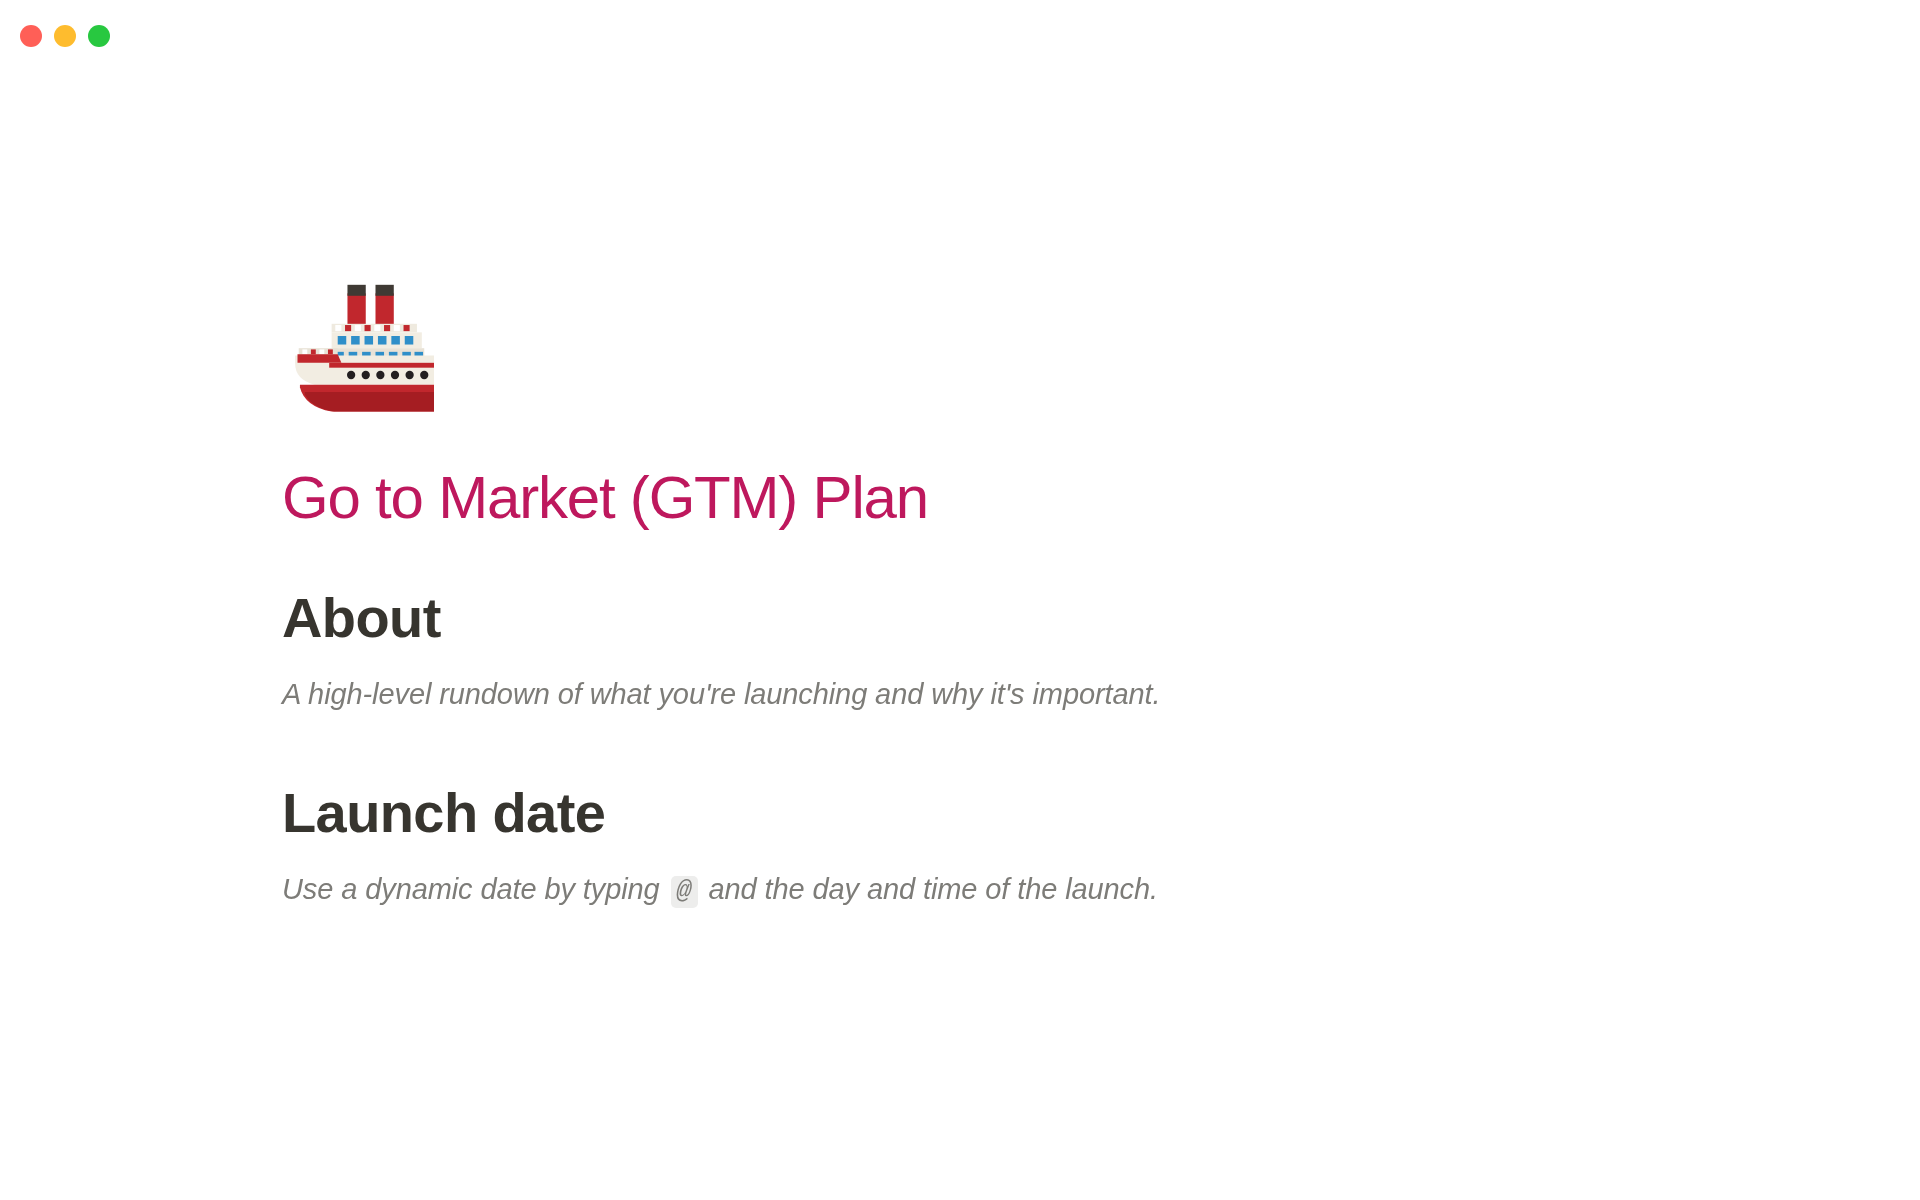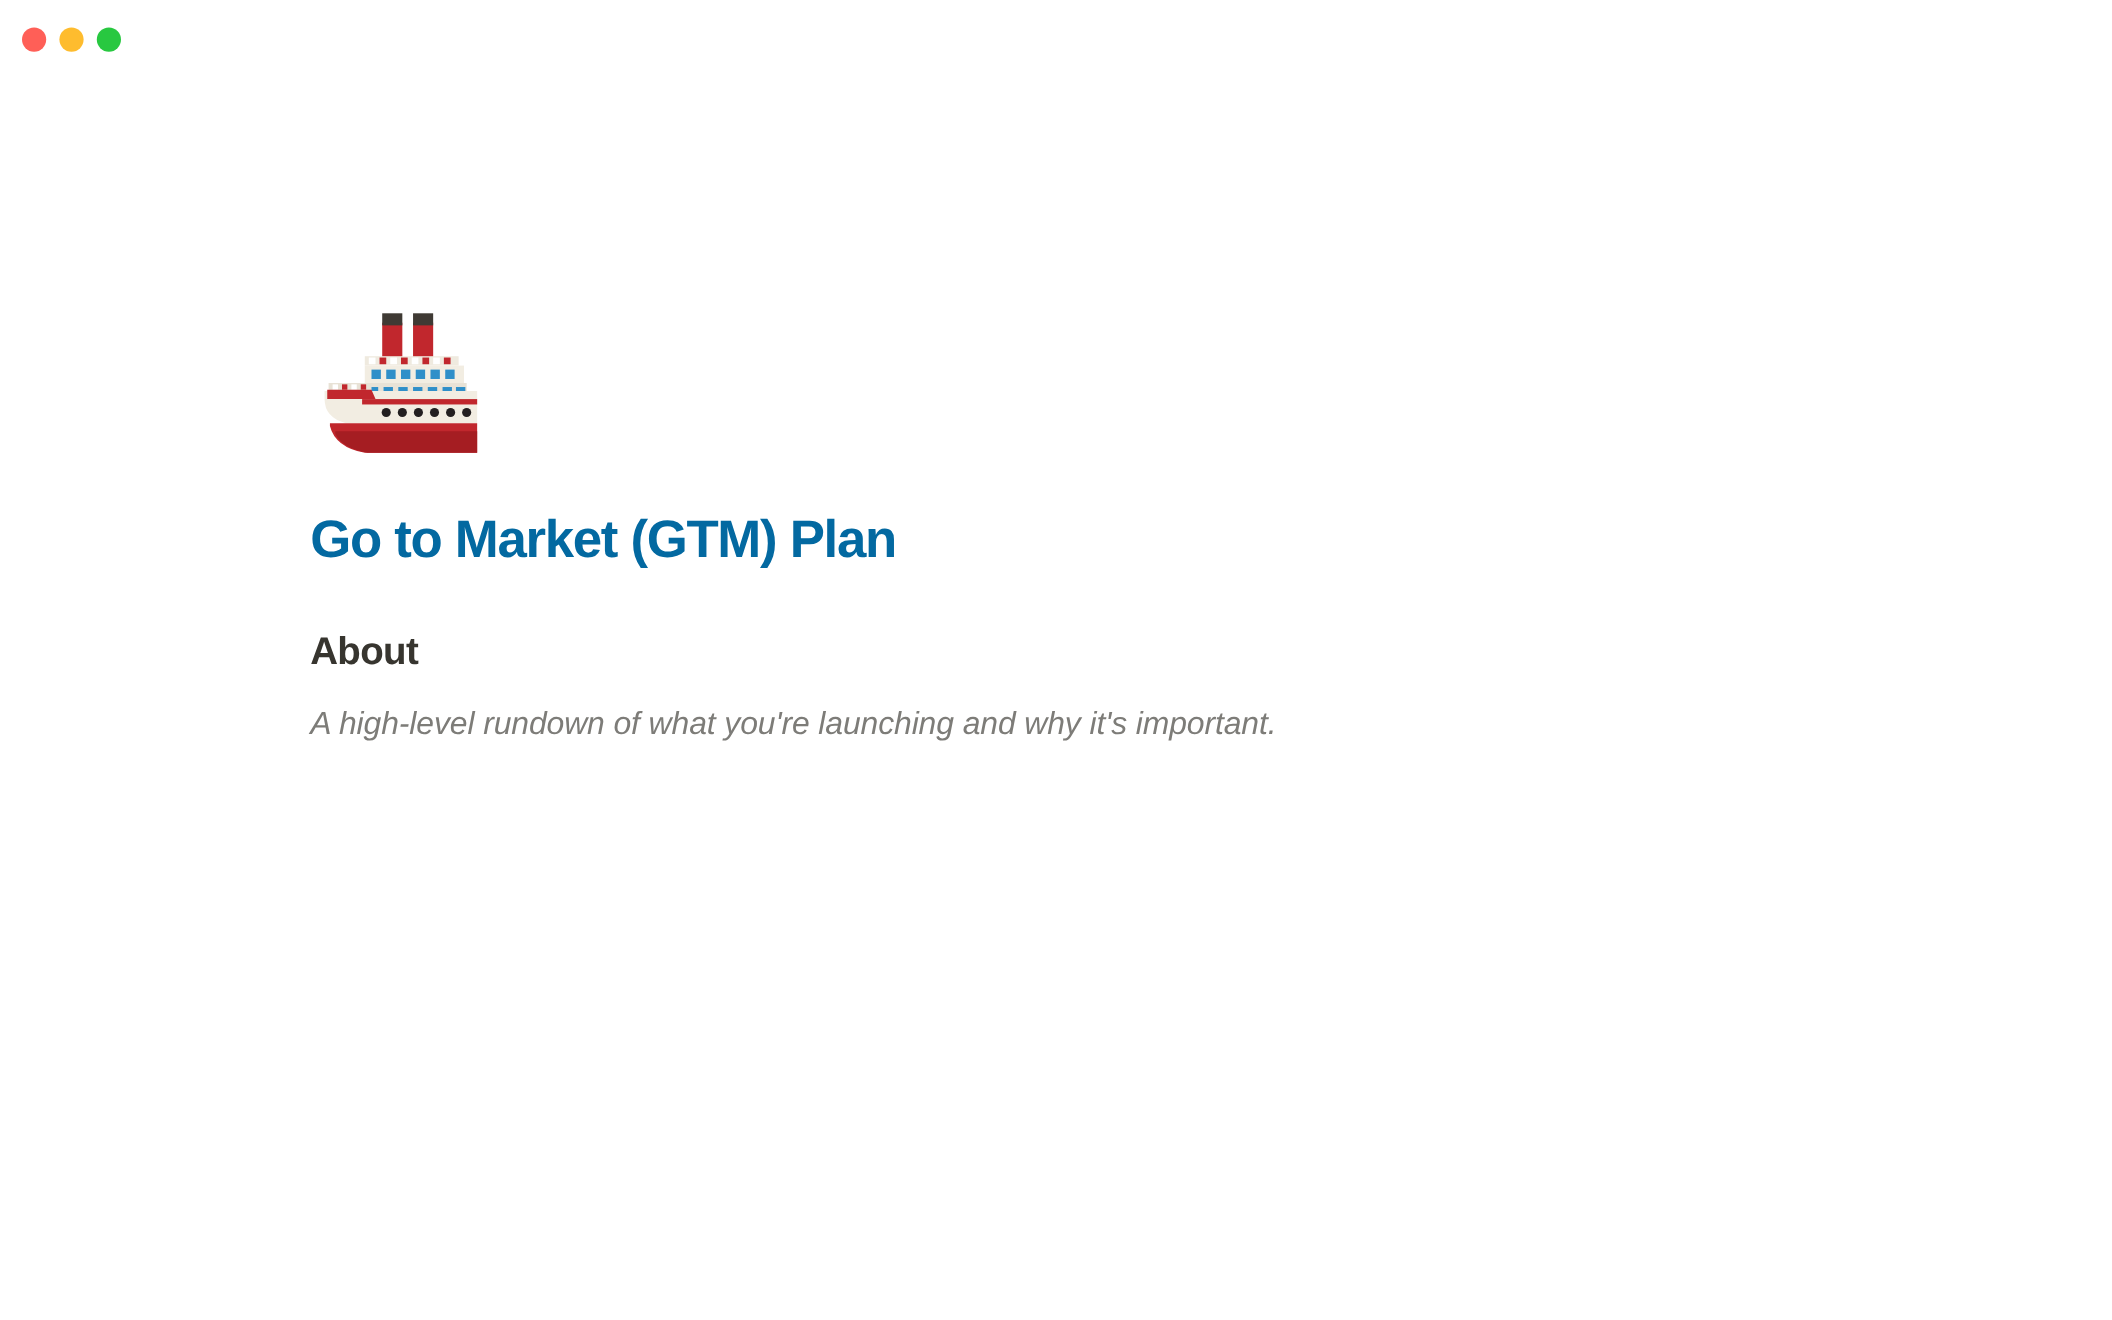--- a/index.html
+++ b/index.html
@@ -62,32 +62,32 @@
     width: 156px;
     height: 156px;
     display: block;
     margin-left: -4px;
     margin-bottom: 52px;
     user-select: none;
   }
   .page-icon svg { display: block; width: 100%; height: 100%; }
 
   .page-title {
-    font-size: 48px;
-    font-weight: 700;
+    font-size: 60px;
+    font-weight: 400;
     line-height: 1.05;
     letter-spacing: -1.2px;
-    color: #0369a1;
+    color: #be185d;
     margin-bottom: 57px;
   }
 
   .section { margin-bottom: 0; }
 
   .heading-1 {
-    font-size: 35px;
+    font-size: 56px;
     font-weight: 700;
     line-height: 1.15;
     letter-spacing: -0.6px;
     color: #37352f;
     margin-top: 0;
     margin-bottom: 23px;
   }
 
   .section + .section .heading-1 { margin-top: 64px; }
 
@@ -191,15 +191,19 @@
     <h1 class="page-title">Go to Market (GTM) Plan</h1>
 
     <div class="section">
       <h2 class="heading-1">About</h2>
     </div>
 
     <div class="section">
       <p class="body-text"><span>A high-level rundown of what you're launching and why it's important.</span></p>
     </div>
 
+    <div class="section">
+      <h2 class="heading-1">Launch date</h2>
+      <p class="body-text"><span>Use a dynamic date by typing </span><code class="inline-code">@</code><span> and the day and time of the launch.</span></p>
+    </div>
 
   </div>
 </div>
 
 </body></html>

